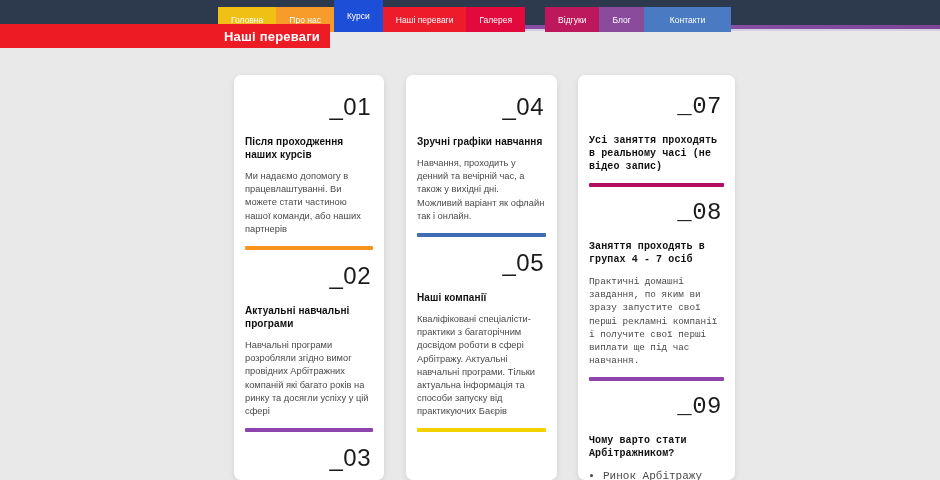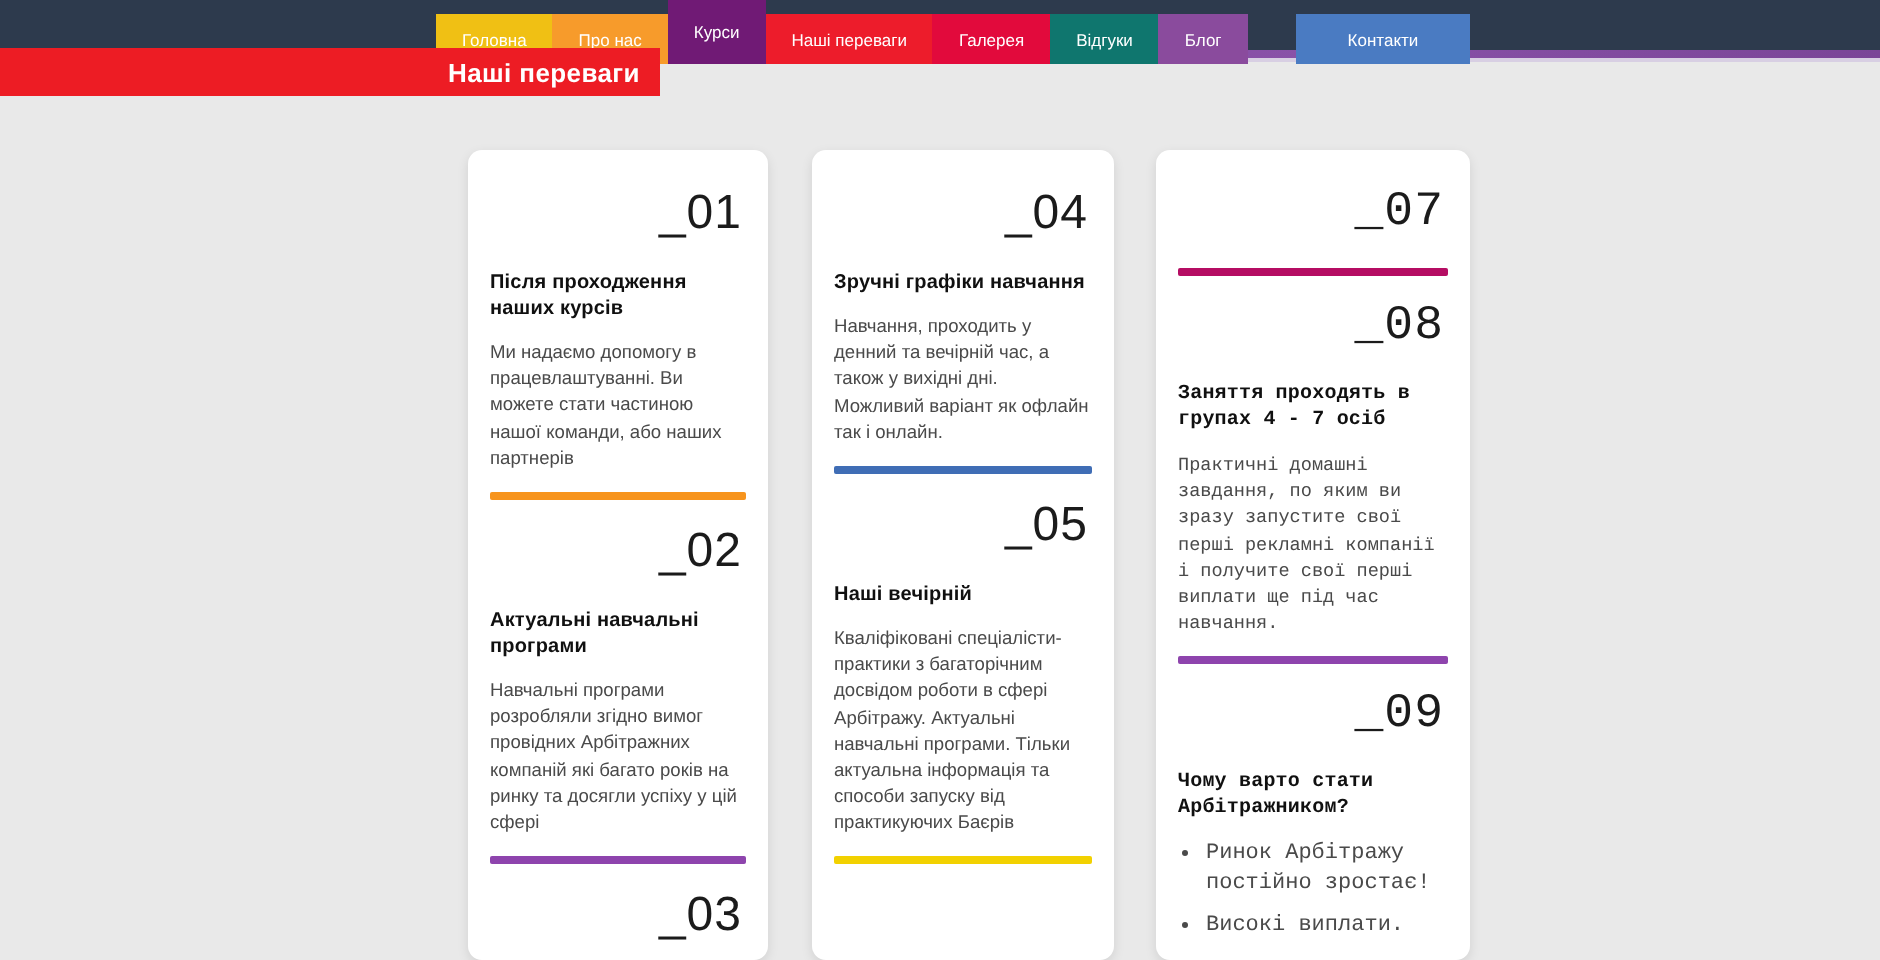--- a/index.html
+++ b/index.html
@@ -66,36 +66,36 @@
 <body>
 
 <div class="topbar" style="background: rgb(45, 58, 77);">
   <nav class="tabs" id="tabs">
       <div class="tab" style="background: rgb(240, 192, 20);">
         <span>Головна</span>
       </div>
       <div class="tab" style="background: rgb(247, 155, 43);">
         <span>Про нас</span>
       </div>
-      <div class="tab active" style="background: #701a75;">
+      <div class="tab active" style="background: #1d4ed8;">
         <span>Курси</span>
       </div>
       <div class="tab" style="background: rgb(237, 28, 43);">
         <span>Наші переваги</span>
       </div>
       <div class="tab" style="background: rgb(226, 10, 60);">
         <span>Галерея</span>
       </div>
-      <div class="tab" style="background: #0f766e;">
+      <div class="tab" style="background: #be185d; margin-left: 20px;">
         <span>Відгуки</span>
       </div>
       <div class="tab" style="background: rgb(138, 75, 157);">
         <span>Блог</span>
       </div>
-      <div class="tab" style="background: rgb(74, 123, 194); margin-left: 24px;">
+      <div class="tab" style="background: rgb(74, 123, 194);">
         <span>Контакти</span>
       </div>
     </nav>
 </div>
 
 <div class="accent-strip"></div>
 
 <div class="ribbon" id="ribbon" style="background: rgb(237, 28, 36);">
   <span>Наші переваги</span>
 </div>
@@ -111,26 +111,27 @@
       <p class="para">Навчальні програми розробляли згідно вимог провідних Арбітражних компаній які багато років на ринку та досягли успіху у цій сфері</p>
       <div class="divider" style="background: rgb(142, 68, 173);"></div>
       <div class="num">_03</div>
     </section>
     <section class="card card2">
       <div class="num">_04</div>
       <h3 class="heading">Зручні графіки навчання</h3>
       <p class="para">Навчання, проходить у денний та вечірній час, а також у вихідні дні. Можливий варіант як офлайн так і онлайн.</p>
       <div class="divider" style="background: rgb(63, 109, 181);"></div>
       <div class="num">_05</div>
-      <h3 class="heading">Наші вечірній</h3>
+      <h3 class="heading">Наші компанії</h3>
       <p class="para">Кваліфіковані спеціалісти-практики з багаторічним досвідом роботи в сфері Арбітражу. Актуальні навчальні програми. Тільки актуальна інформація та способи запуску від практикуючих Баєрів</p>
       <div class="divider" style="background: rgb(242, 209, 0);"></div>
     </section>
     <section class="card card3">
       <div class="num">_07</div>
+      <h3 class="heading">Усі заняття проходять в реальному часі (не відео запис)</h3>
       <div class="divider" style="background: rgb(181, 13, 99);"></div>
       <div class="num">_08</div>
       <h3 class="heading">Заняття проходять в групах 4 - 7 осіб</h3>
       <p class="para">Практичні домашні завдання, по яким ви зразу запустите свої перші рекламні компанії і получите свої перші виплати ще під час навчання.</p>
       <div class="divider" style="background: rgb(142, 68, 173);"></div>
       <div class="num">_09</div>
       <h3 class="heading">Чому варто стати Арбітражником?</h3>
       <ul class="bullets">
         <li class="bullet">Ринок Арбітражу постійно зростає!</li>
         <li class="bullet">Високі виплати.</li>

